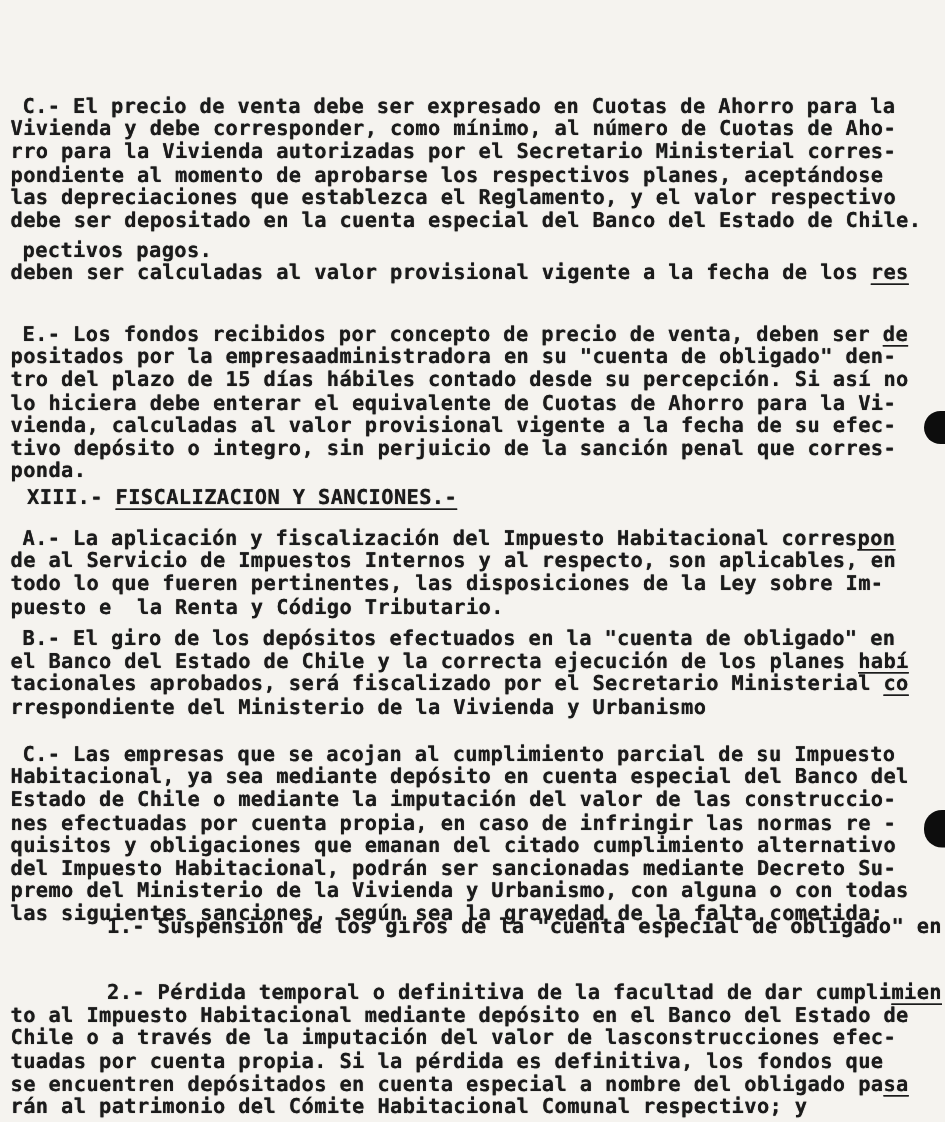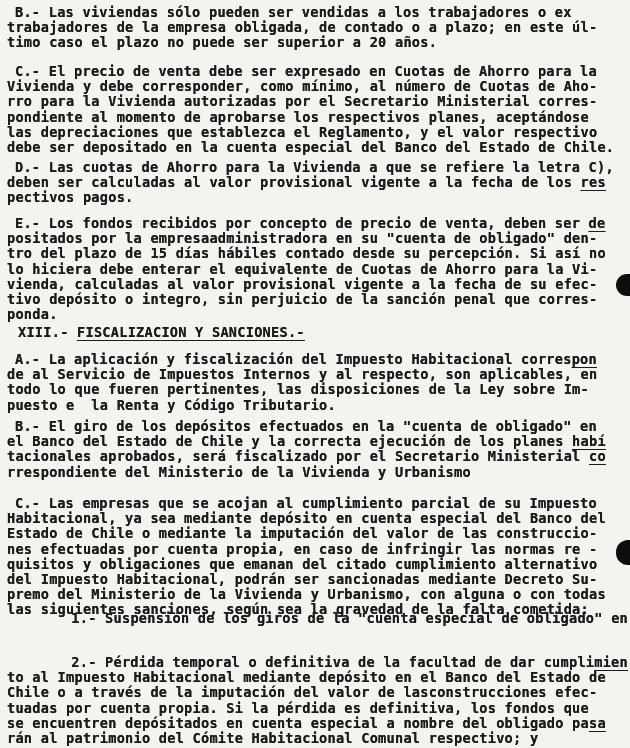--- a/index.html
+++ b/index.html
@@ -37,23 +37,22 @@
     border-radius:12px 0 0 12px;
   }
   #blot-1{top:274px;width:14px;height:22px;}
   #blot-2{top:540px;width:14px;height:25px;}
 </style>
 </head>
 <body>
 
 <div class="page">
 
-  <div class="blk para" style="top:5px"><div class="line">B.- Las viviendas sólo pueden ser vendidas a los trabajadores o ex</div><div class="line">trabajadores de la empresa obligada, de contado o a plazo; en este úl-</div><div class="line">timo caso el plazo no puede ser superior a 20 años.</div></div>
   <div class="blk para" style="top:64px"><div class="line">C.- El precio de venta debe ser expresado en Cuotas de Ahorro para la</div><div class="line">Vivienda y debe corresponder, como mínimo, al número de Cuotas de Aho-</div><div class="line">rro para la Vivienda autorizadas por el Secretario Ministerial corres-</div><div class="line">pondiente al momento de aprobarse los respectivos planes, aceptándose</div><div class="line">las depreciaciones que establezca el Reglamento, y el valor respectivo</div><div class="line">debe ser depositado en la cuenta especial del Banco del Estado de Chile.</div></div>
-  <div class="blk para" style="top:160px"><div class="line">D.- Las cuotas de Ahorro para la Vivienda a que se refiere la letra C),</div><div class="line"><span>deben ser calculadas al valor provisional vigente a la fecha de los </span><span class="u">res</span></div><div class="line">pectivos pagos.</div></div>
+  <div class="blk para" style="top:160px"><div class="line">pectivos pagos.</div><div class="line"><span>deben ser calculadas al valor provisional vigente a la fecha de los </span><span class="u">res</span></div></div>
   <div class="blk para" style="top:216px"><div class="line"><span>E.- Los fondos recibidos por concepto de precio de venta, deben ser </span><span class="u">de</span></div><div class="line">positados por la empresaadministradora en su "cuenta de obligado" den-</div><div class="line">tro del plazo de 15 días hábiles contado desde su percepción. Si así no</div><div class="line">lo hiciera debe enterar el equivalente de Cuotas de Ahorro para la Vi-</div><div class="line">vienda, calculadas al valor provisional vigente a la fecha de su efec-</div><div class="line">tivo depósito o integro, sin perjuicio de la sanción penal que corres-</div><div class="line">ponda.</div></div>
 
   <div class="blk heading" style="top:325px"><span>XIII.- </span><span class="u">FISCALIZACION Y SANCIONES.-</span></div>
 
   <div class="blk para" style="top:352px"><div class="line"><span>A.- La aplicación y fiscalización del Impuesto Habitacional corres</span><span class="u">pon</span></div><div class="line">de al Servicio de Impuestos Internos y al respecto, son aplicables, en</div><div class="line">todo lo que fueren pertinentes, las disposiciones de la Ley sobre Im-</div><div class="line">puesto e  la Renta y Código Tributario.</div></div>
   <div class="blk para" style="top:419px"><div class="line">B.- El giro de los depósitos efectuados en la "cuenta de obligado" en</div><div class="line"><span>el Banco del Estado de Chile y la correcta ejecución de los planes </span><span class="u">habí</span></div><div class="line"><span>tacionales aprobados, será fiscalizado por el Secretario Ministerial </span><span class="u">co</span></div><div class="line">rrespondiente del Ministerio de la Vivienda y Urbanismo</div></div>
   <div class="blk para" style="top:496px"><div class="line">C.- Las empresas que se acojan al cumplimiento parcial de su Impuesto</div><div class="line">Habitacional, ya sea mediante depósito en cuenta especial del Banco del</div><div class="line">Estado de Chile o mediante la imputación del valor de las construccio-</div><div class="line">nes efectuadas por cuenta propia, en caso de infringir las normas re -</div><div class="line">quisitos y obligaciones que emanan del citado cumplimiento alternativo</div><div class="line">del Impuesto Habitacional, podrán ser sancionadas mediante Decreto Su-</div><div class="line">premo del Ministerio de la Vivienda y Urbanismo, con alguna o con todas</div><div class="line">las siguientes sanciones, según sea la gravedad de la falta cometida:</div></div>
 
   <div class="blk item" style="top:611px"><div class="line">1.- Suspensión de los giros de la "cuenta especial de obligado" en</div></div>
   <div class="blk item" style="top:655px"><div class="line"><span>2.- Pérdida temporal o definitiva de la facultad de dar cumpli</span><span class="u">mien</span></div><div class="line">to al Impuesto Habitacional mediante depósito en el Banco del Estado de</div><div class="line">Chile o a través de la imputación del valor de lasconstrucciones efec-</div><div class="line">tuadas por cuenta propia. Si la pérdida es definitiva, los fondos que</div><div class="line"><span>se encuentren depósitados en cuenta especial a nombre del obligado pa</span><span class="u">sa</span></div><div class="line">rán al patrimonio del Cómite Habitacional Comunal respectivo; y</div></div>

